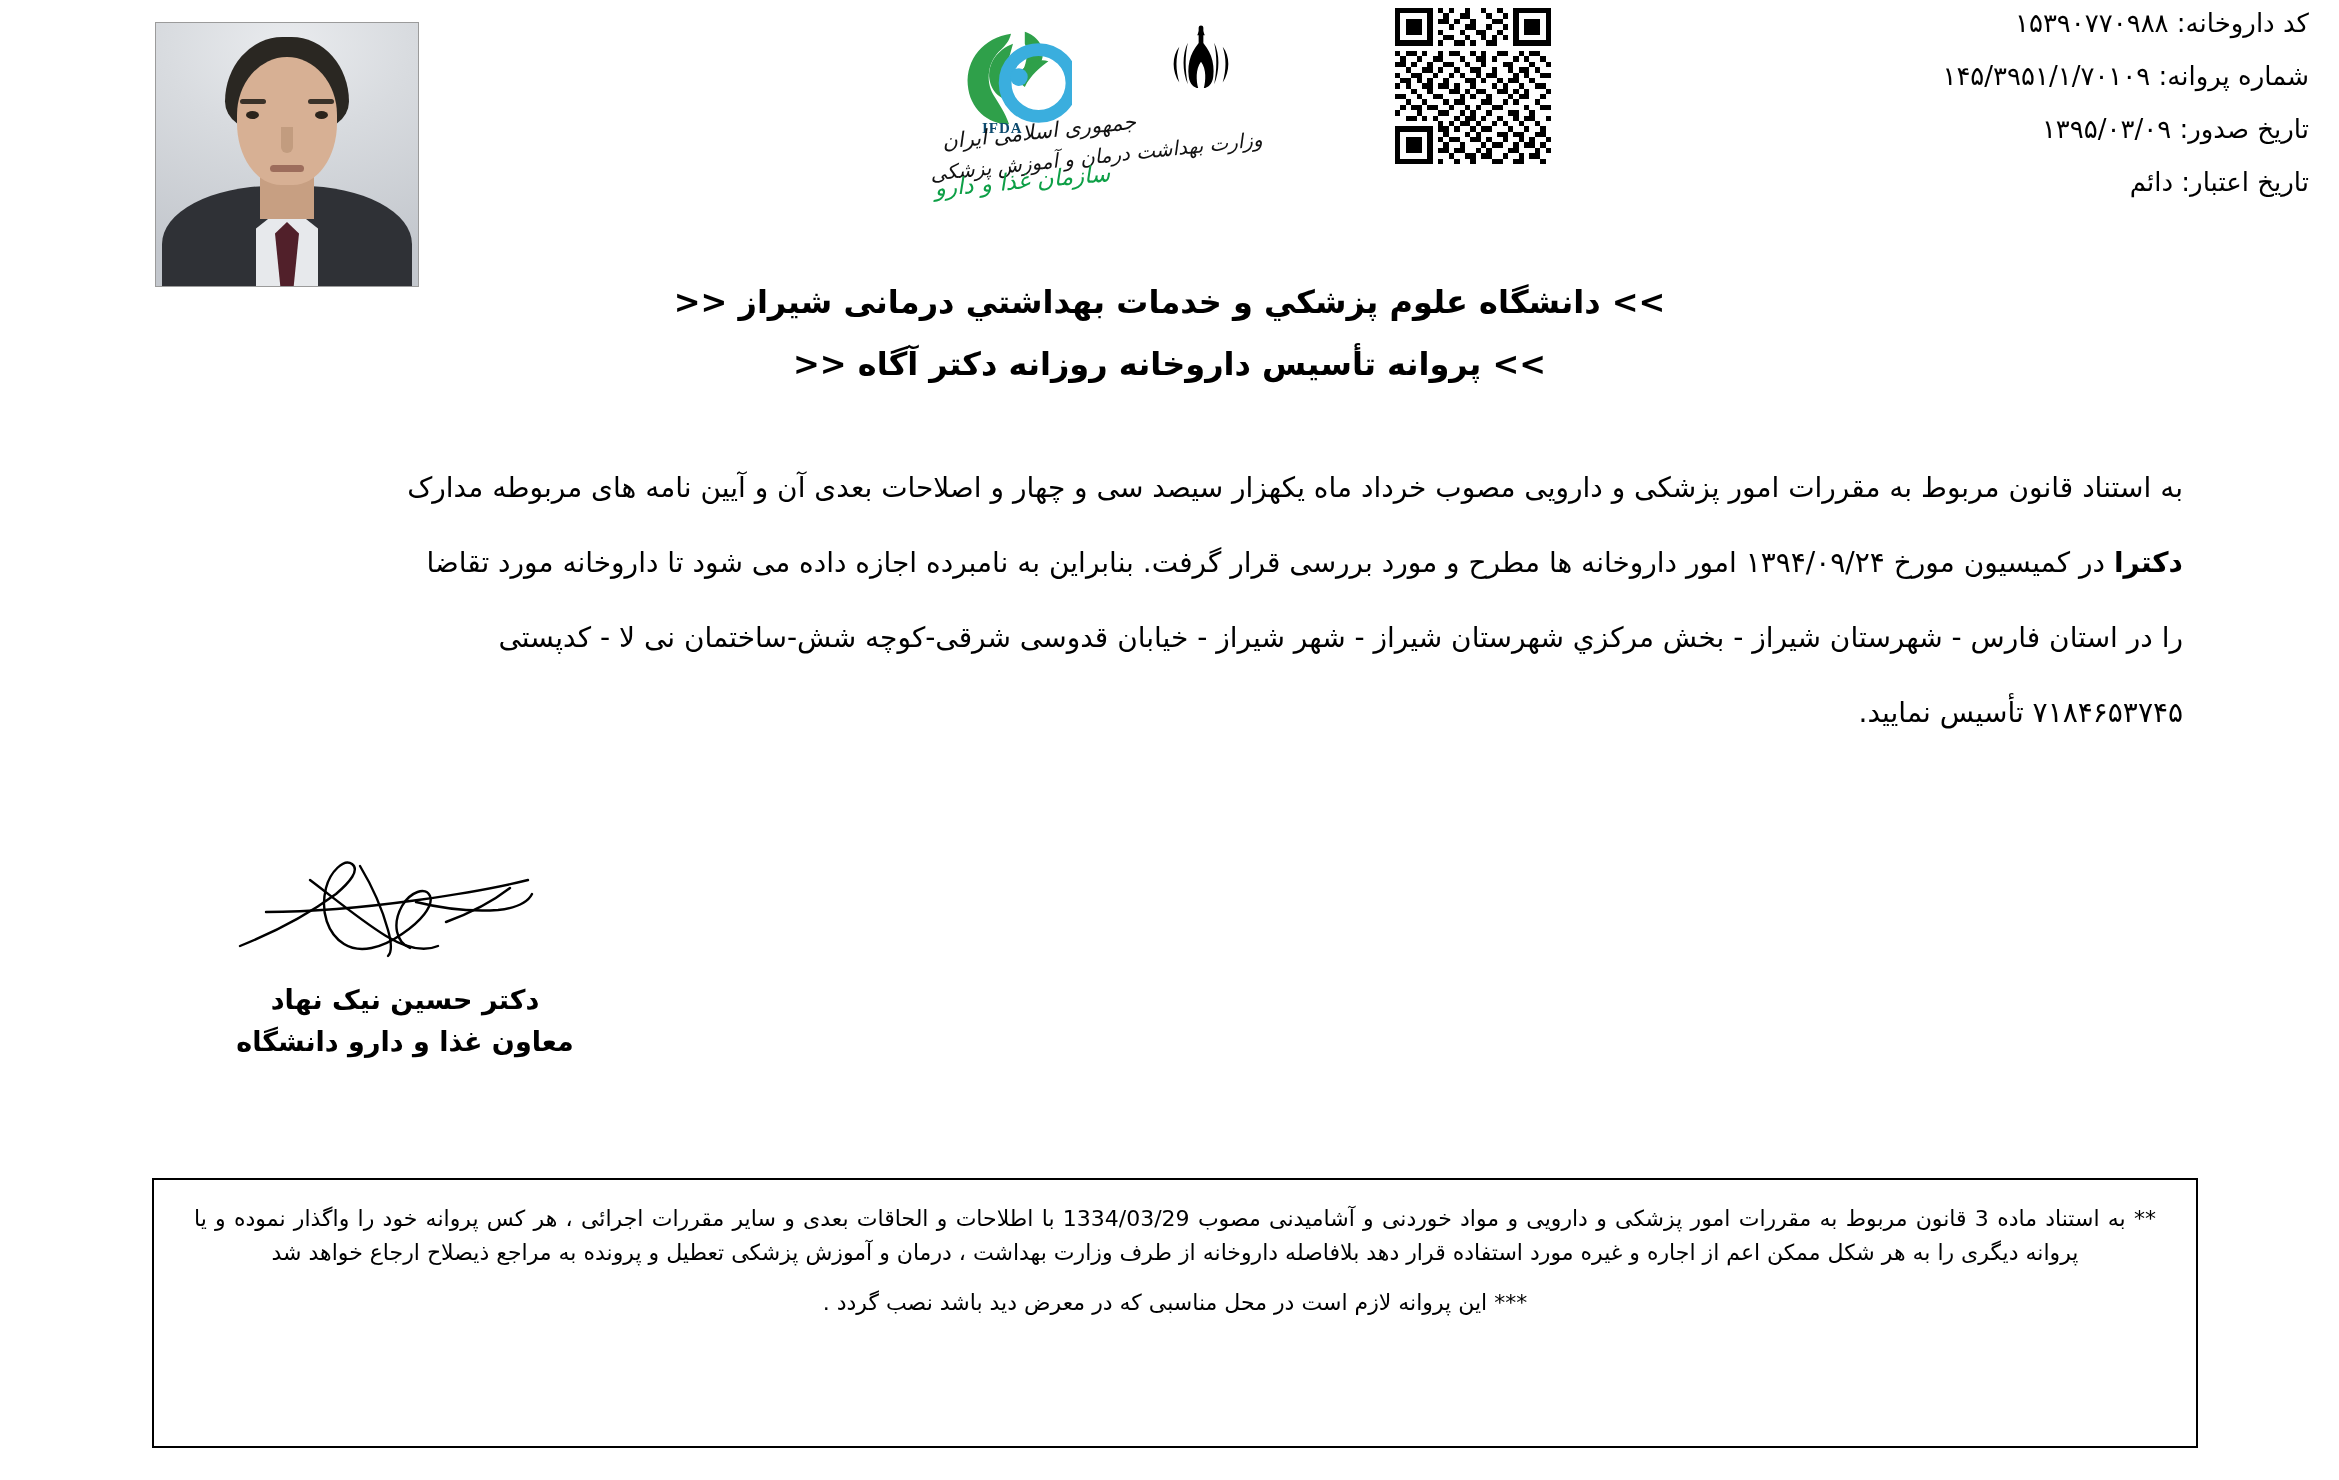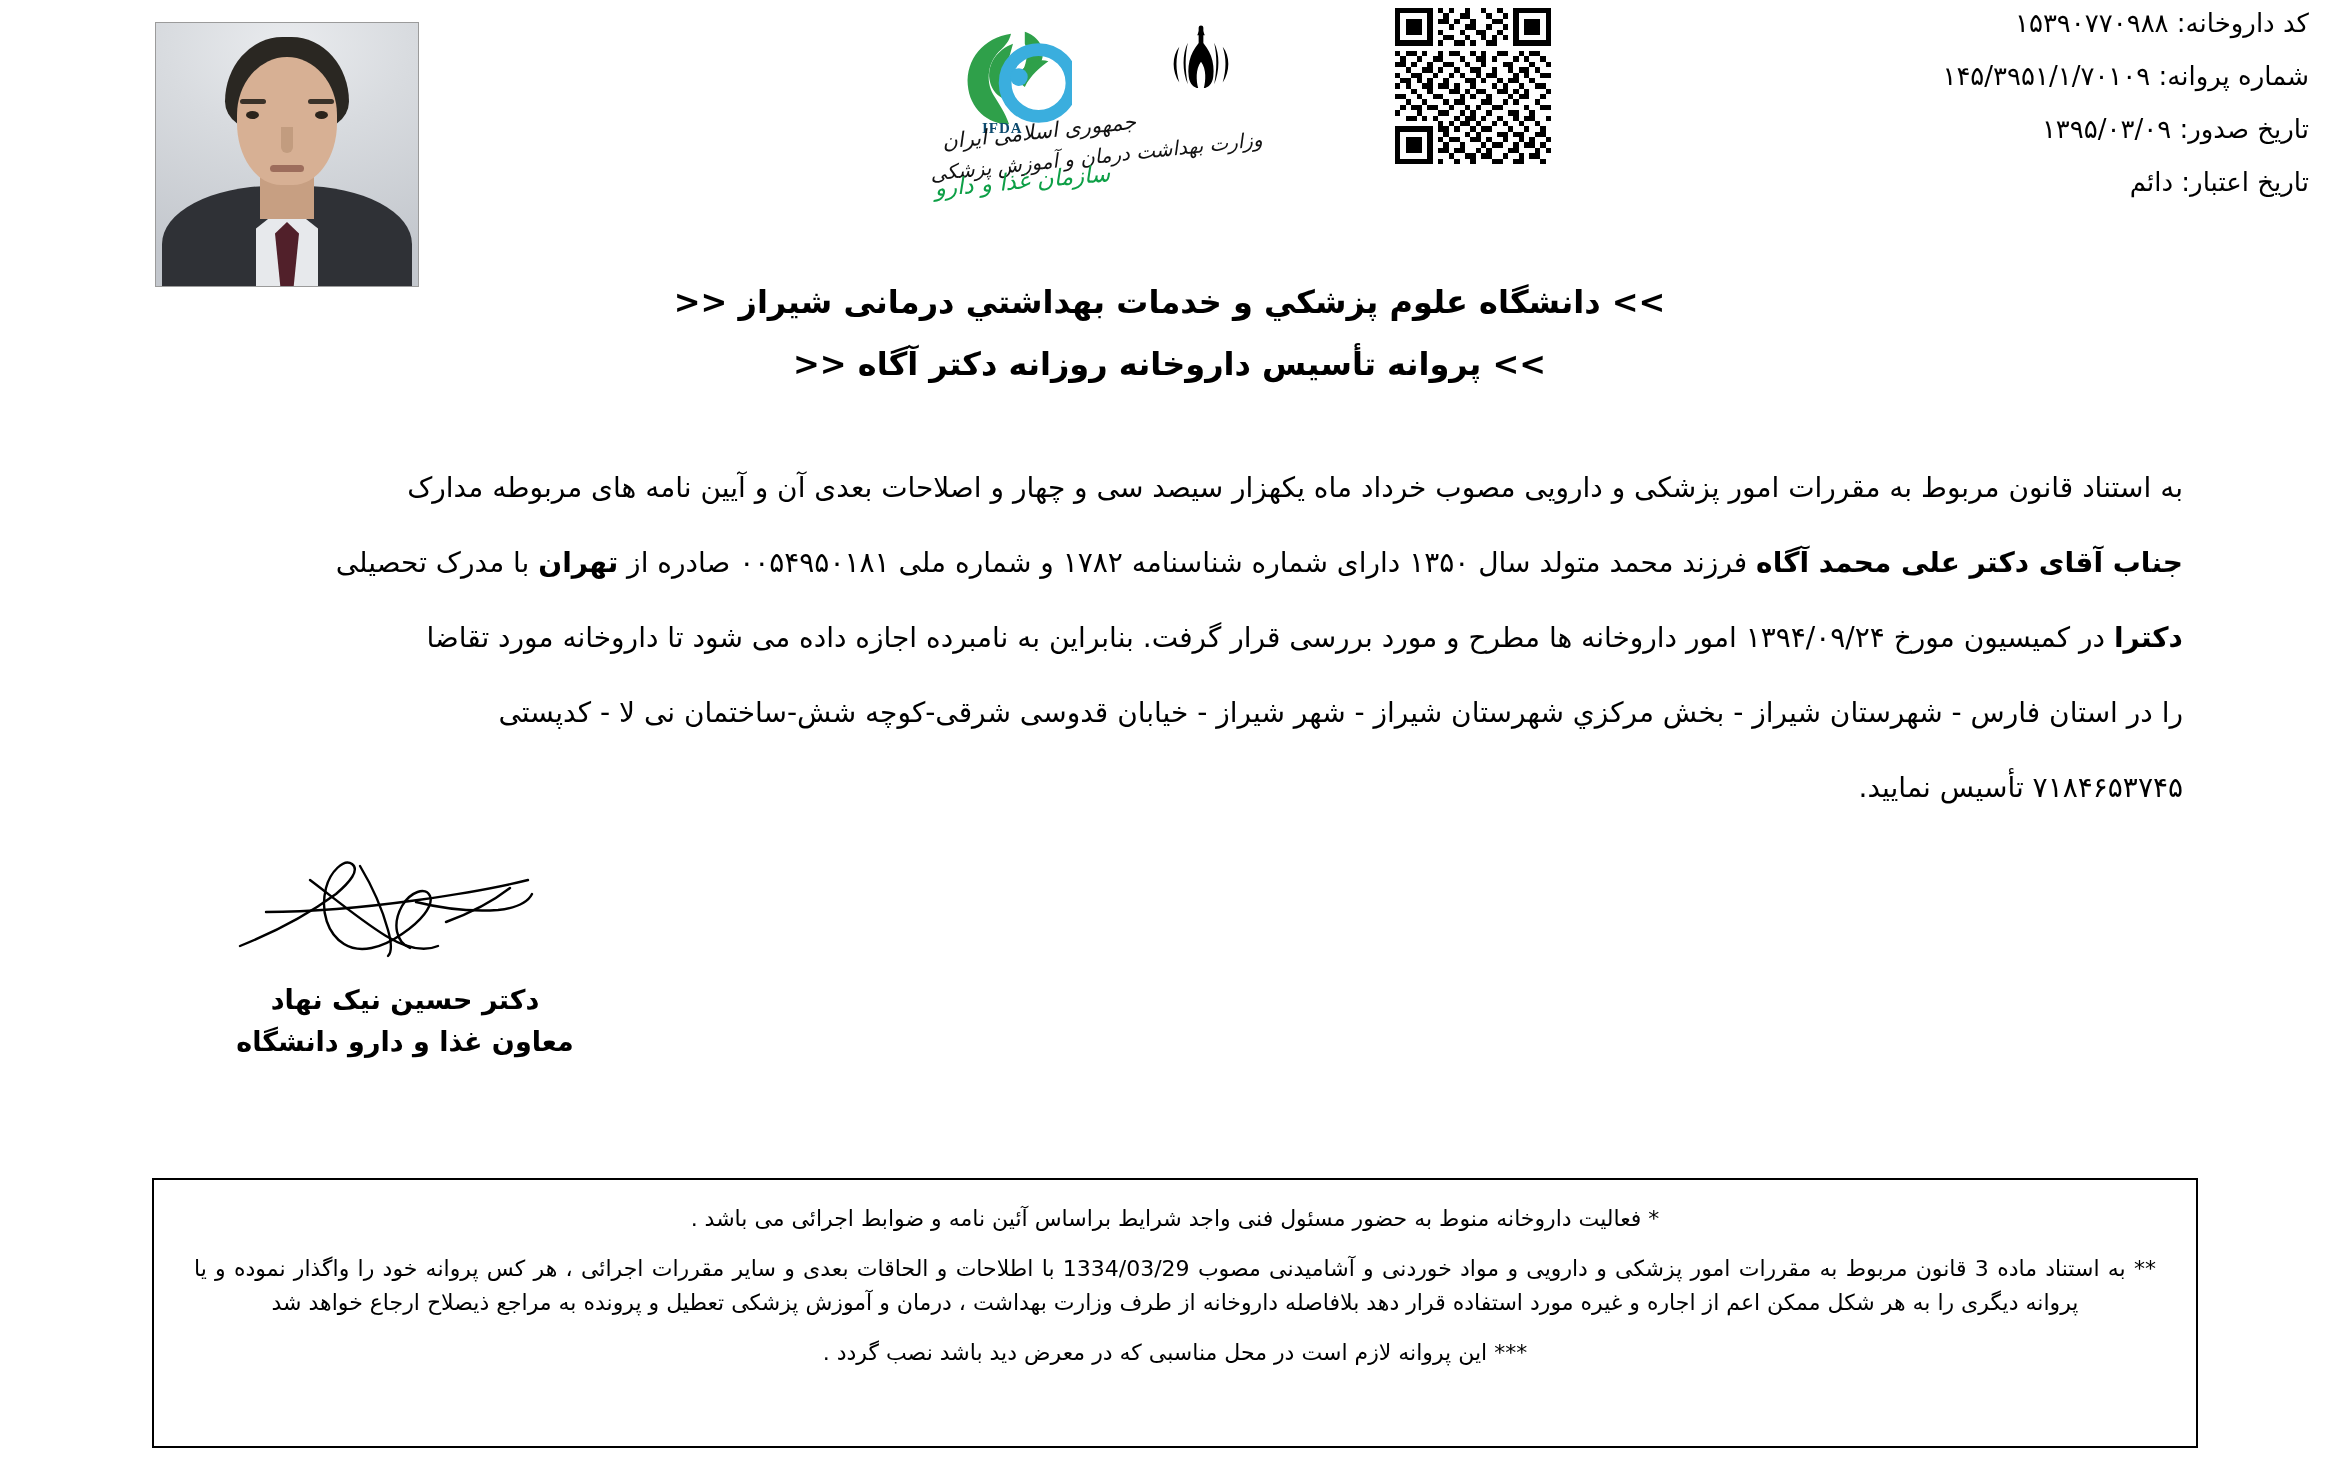--- a/index.html
+++ b/index.html
@@ -618,21 +618,20 @@
     <div class="meta-row">تاریخ صدور: ۱۳۹۵/۰۳/۰۹</div>
     <div class="meta-row last">تاریخ اعتبار: دائم</div>
   </div>
 </div>
 
 <div class="title-1">&gt;&gt; دانشگاه علوم پزشكي و خدمات بهداشتي درمانی شیراز &lt;&lt;</div>
 <div class="title-2">&gt;&gt; پروانه تأسیس داروخانه روزانه دکتر آگاه &lt;&lt;</div>
 
 <div class="body-text">
   <span class="body-line">به استناد قانون مربوط به مقررات امور پزشکی و دارویی مصوب خرداد ماه یکهزار سیصد سی و چهار و اصلاحات بعدی آن و آیین نامه های مربوطه مدارک</span>
-  <span class="body-line"><b>جناب آقای دکتر علی محمد آگاه</b><span> فرزند محمد متولد سال ۱۳۵۰ دارای شماره شناسنامه ۱۷۸۲ و شماره ملی ۰۰۵۴۹۵۰۱۸۱ صادره از </span><b>تهران</b><span> با مدرک تحصیلی</span></span>
   <span class="body-line"><b>دکترا</b><span> در کمیسیون مورخ ۱۳۹۴/۰۹/۲۴ امور داروخانه ها مطرح و مورد بررسی قرار گرفت. بنابراین به نامبرده اجازه داده می شود تا داروخانه مورد تقاضا</span></span>
   <span class="body-line">را در استان فارس - شهرستان شیراز - بخش مرکزي شهرستان شیراز - شهر شیراز - خیابان قدوسی شرقی-کوچه شش-ساختمان نی لا - کدپستی</span>
   <span class="body-line tail">۷۱۸۴۶۵۳۷۴۵ تأسیس نمایید.</span>
 </div>
 
 <div class="sign-block">
   <div class="sign-svg">
     <svg viewBox="0 0 360 130" width="360" height="130" aria-hidden="true">
       <g fill="none" stroke="#000" stroke-width="2.4" stroke-linecap="round" stroke-linejoin="round">
         <path d="M30 96 C60 84 96 66 126 44 C140 32 150 20 142 14 C134 8 120 22 116 38 C110 62 118 84 134 94 C150 104 172 98 192 84 C210 72 224 56 220 46 C216 36 200 42 192 56 C182 74 186 92 200 98"></path>
@@ -643,17 +642,16 @@
         <path d="M236 72 C258 64 282 52 300 38"></path>
       </g>
     </svg>
   </div>
   <div class="sign-name">دکتر حسین نیک نهاد</div>
   <div class="sign-role">معاون غذا و دارو دانشگاه</div>
 </div>
 
 <div class="notes-box">
   <div class="notes-inner">
-    <div class="note">* فعالیت داروخانه منوط به حضور مسئول فنی واجد شرایط براساس آئین نامه و ضوابط اجرائی می باشد .</div>
     <div class="note block">** به استناد ماده 3 قانون مربوط به مقررات امور پزشکی و دارویی و مواد خوردنی و آشامیدنی مصوب 1334/03/29 با اطلاحات و الحاقات بعدی و سایر  مقررات اجرائی ، هر کس پروانه خود را واگذار نموده و یا پروانه دیگری را به هر شکل ممکن اعم از اجاره و غیره مورد استفاده قرار دهد بلافاصله داروخانه از طرف وزارت بهداشت ، درمان و آموزش پزشکی تعطیل و پرونده به مراجع ذیصلاح ارجاع خواهد شد</div>
     <div class="note">*** این پروانه لازم است در محل مناسبی که در معرض دید باشد نصب گردد .</div>
   </div>
 </div>
 
 </body></html>

